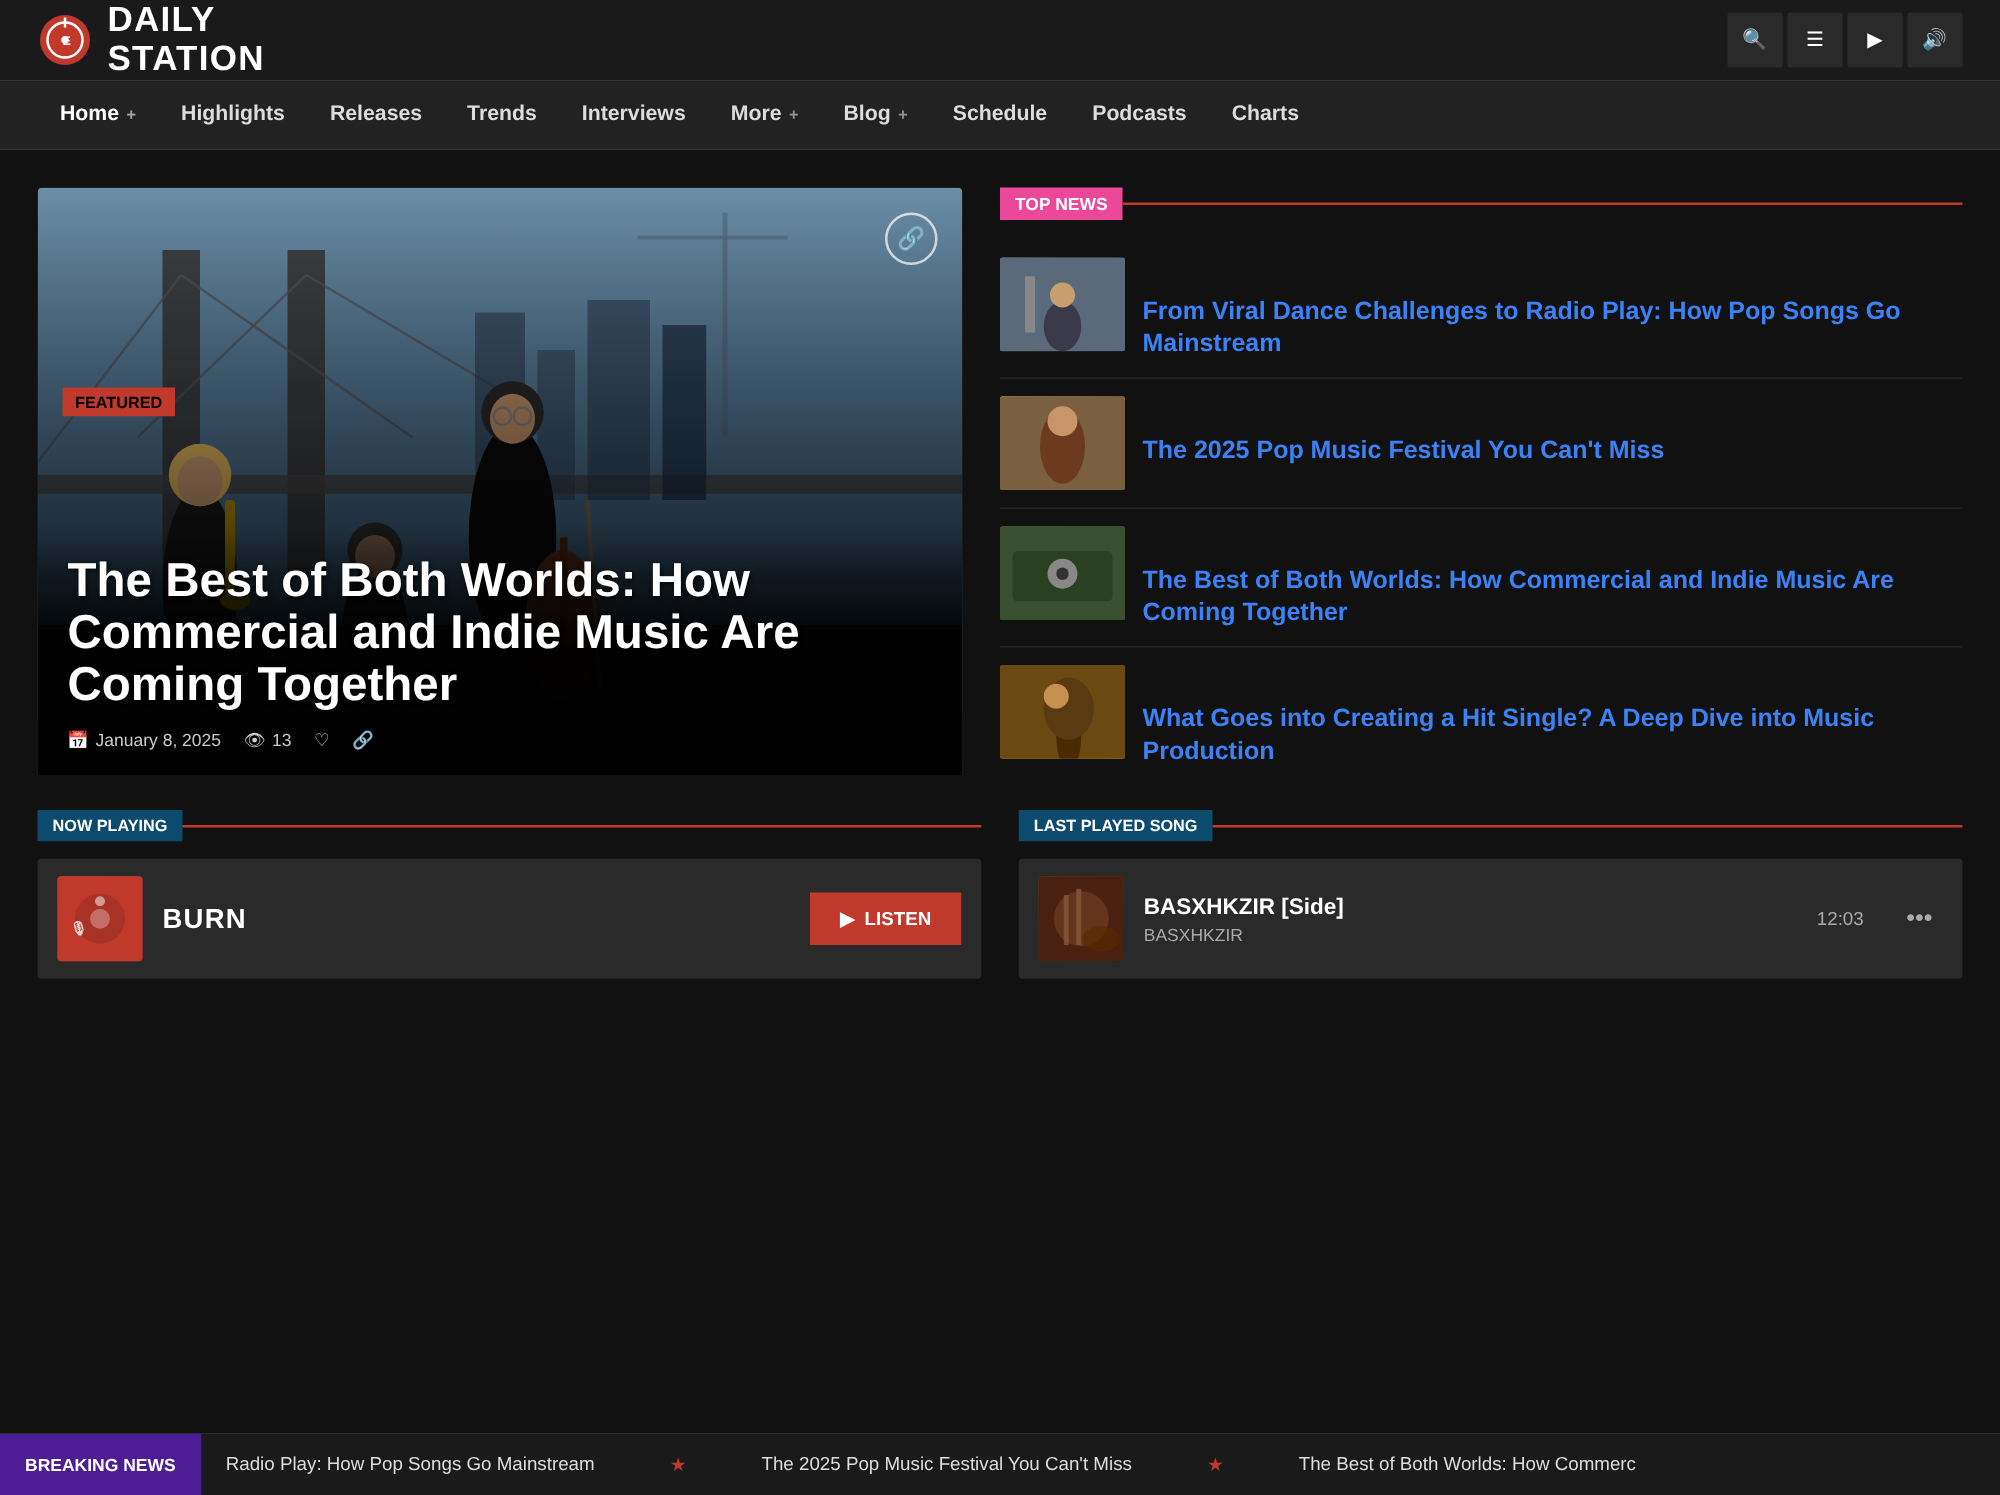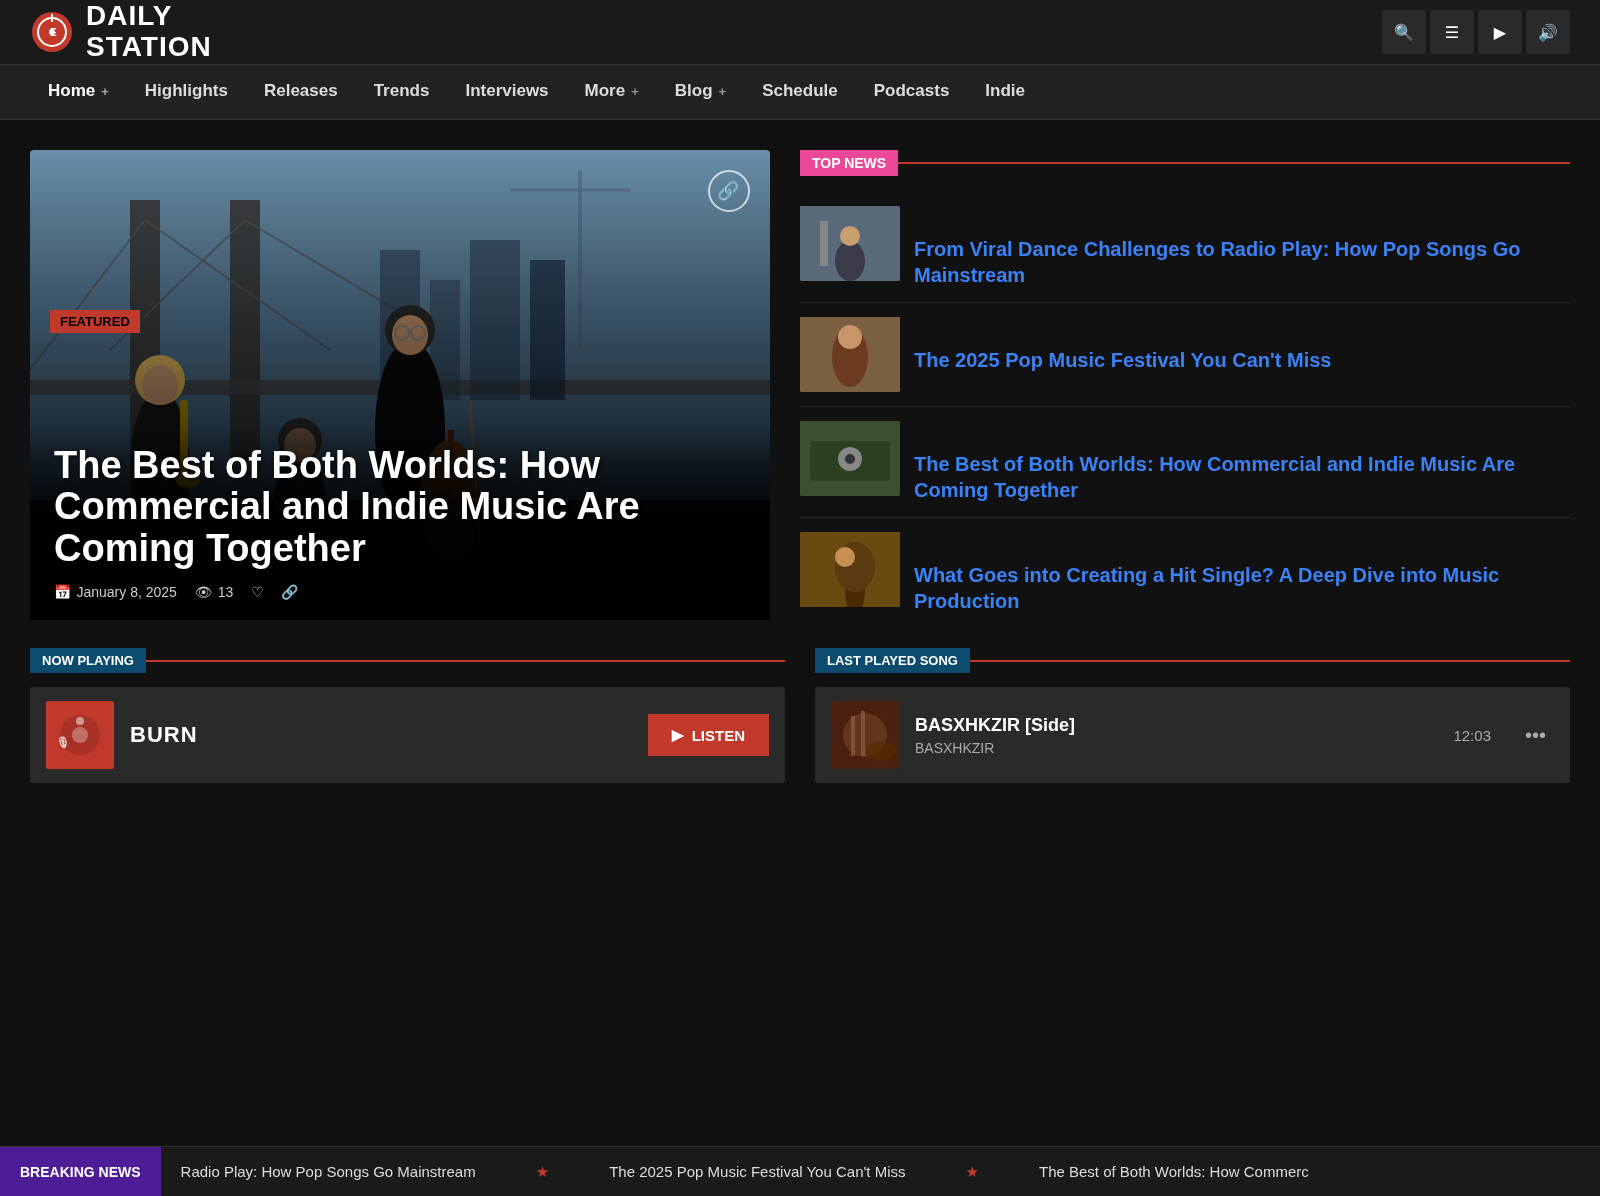--- a/index.html
+++ b/index.html
@@ -423,21 +423,21 @@
     <span>Blog</span>
     <span class="nav-plus">+</span>
   </div>
   <div class="nav-item">
     <span>Schedule</span>
   </div>
   <div class="nav-item">
     <span>Podcasts</span>
   </div>
   <div class="nav-item">
-    <span>Indie</span>
+    <span>Charts</span>
   </div>
 </nav>
 
 <div class="main-content">
 
   <div class="featured-section">
     <div class="featured-image">
       
       <svg width="740" height="470" viewBox="0 0 740 470">
 

